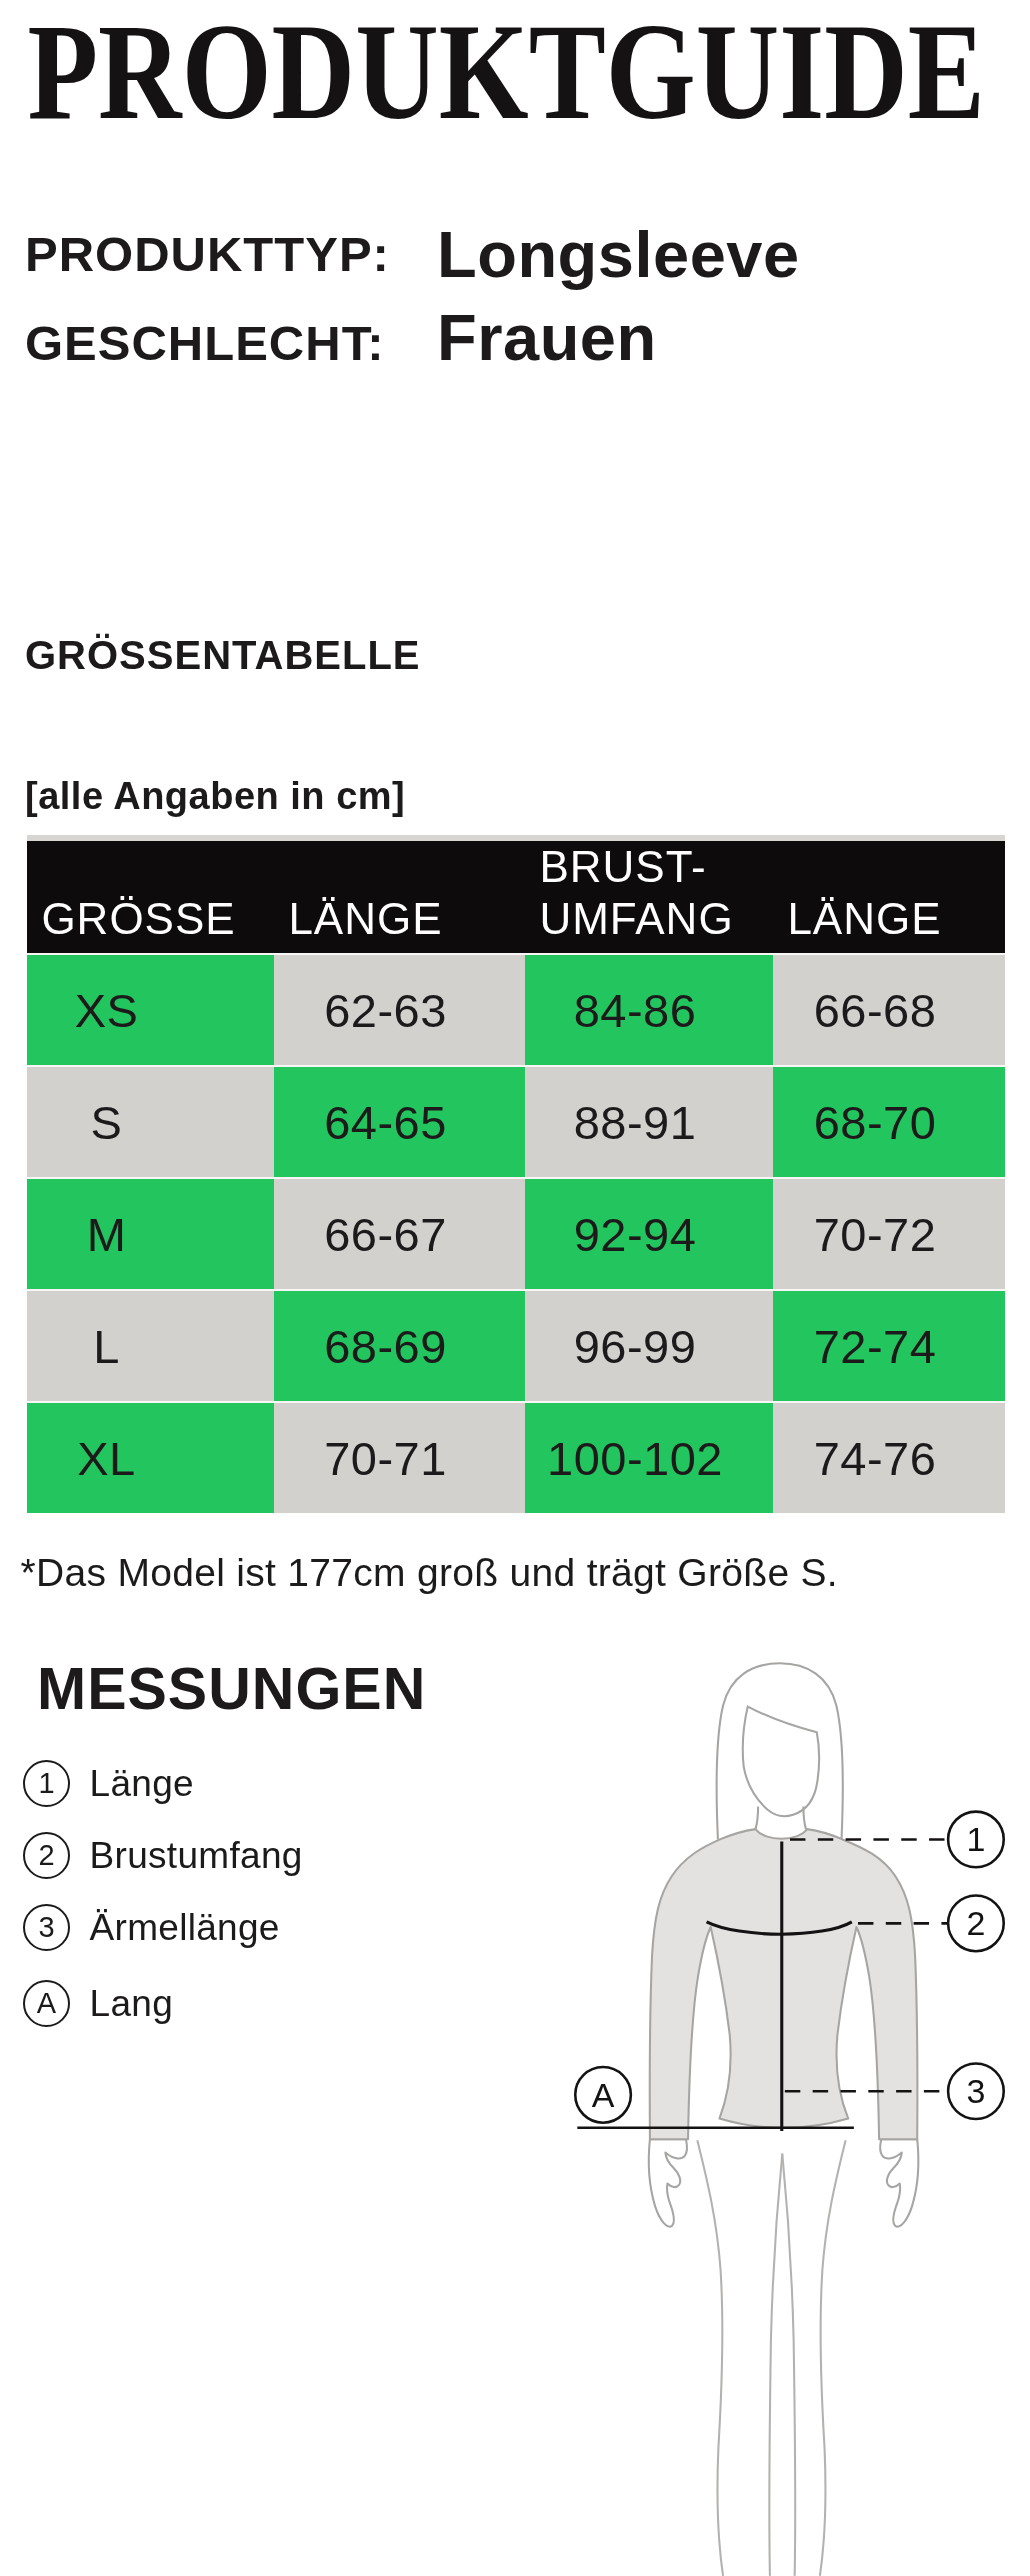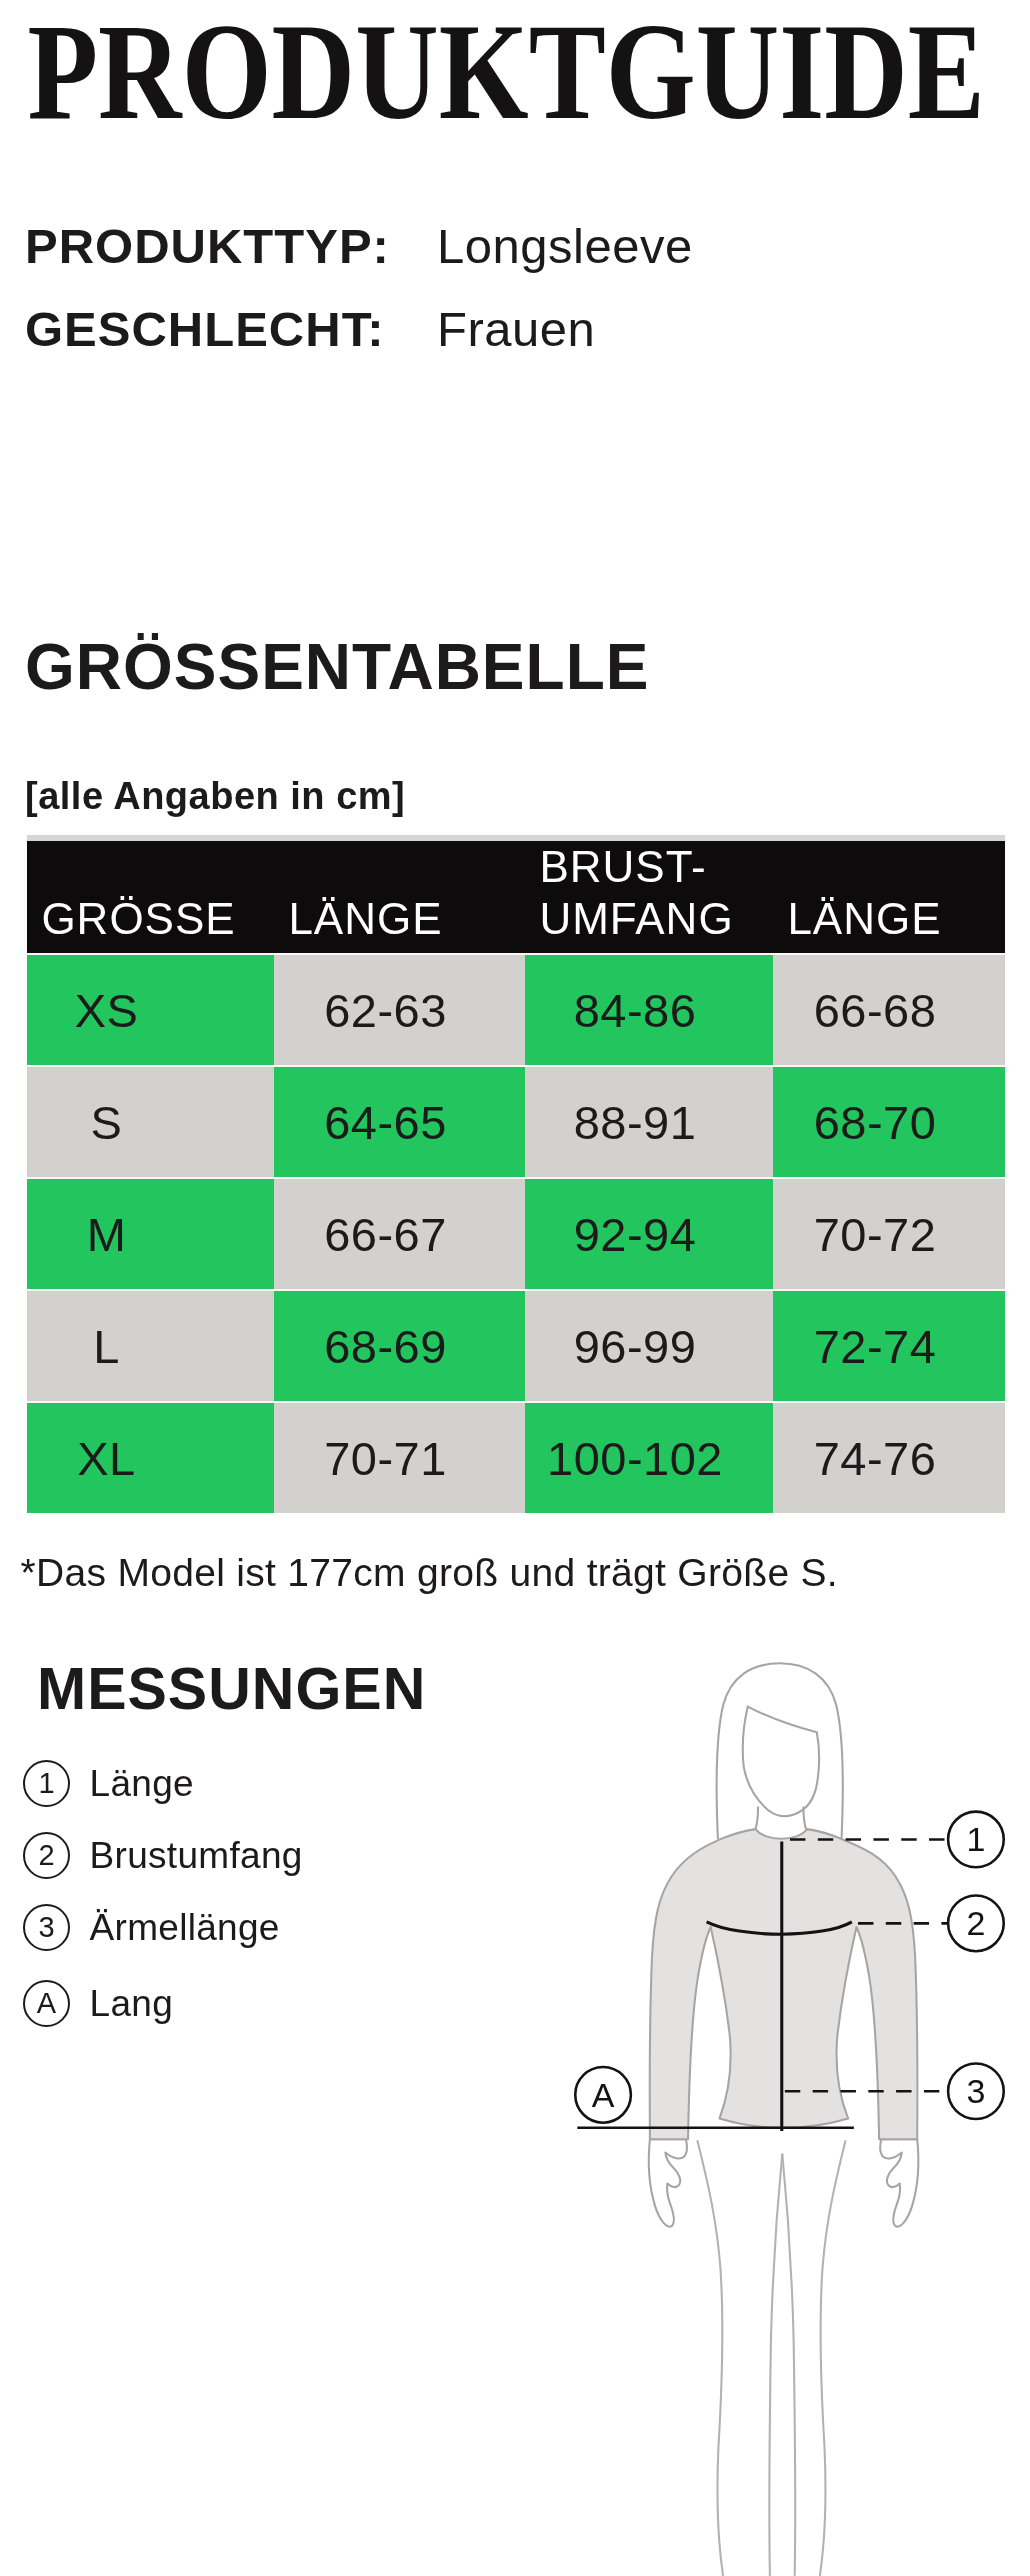--- a/index.html
+++ b/index.html
@@ -5,25 +5,25 @@
   html,body{margin:0;padding:0;}
   body{background:#ffffff;}
   .page{
     position:relative;width:1030px;height:2576px;background:#ffffff;overflow:hidden;
     font-family:"Liberation Sans", sans-serif;color:#1c1a1b;
   }
   .abs{position:absolute;}
   
   .meta-row{display:flex;align-items:baseline;}
   .meta-label{font-weight:bold;font-size:49px;letter-spacing:1px;line-height:1;width:412px;flex:0 0 auto;}
-  .meta-value{font-size:49px;font-weight:400;line-height:1;letter-spacing:0.5px;}
+  .meta-value{font-size:65px;font-weight:700;line-height:1;letter-spacing:0.5px;}
   
   .intro{font-size:36px;line-height:59px;letter-spacing:0.3px;width:989px;}
   
-  .section-heading{font-weight:bold;font-size:64px;letter-spacing:1px;line-height:1;}
+  .section-heading{font-weight:bold;font-size:40px;letter-spacing:1px;line-height:1;}
   .units-note{font-size:38px;letter-spacing:0.5px;line-height:1.2;}
   
   .size-table{width:978px;}
   .table-topline{height:6.2px;background:#d8d6d3;width:100%;}
   .thead{display:grid;grid-template-columns:247px 251px 248px 232px;height:112px;background:#0d0b0c;}
   .th{display:flex;flex-direction:column;justify-content:flex-end;padding:0 0 13.4px 14.4px;color:#ffffff;
       font-size:44px;line-height:52px;letter-spacing:1px;font-weight:400;}
   .trow{display:grid;grid-template-columns:247px 251px 248px 232px;height:112px;}
   .td{display:flex;align-items:center;justify-content:center;font-size:47px;letter-spacing:0.5px;
       border-top:2.6px solid #f8f7f5;}

